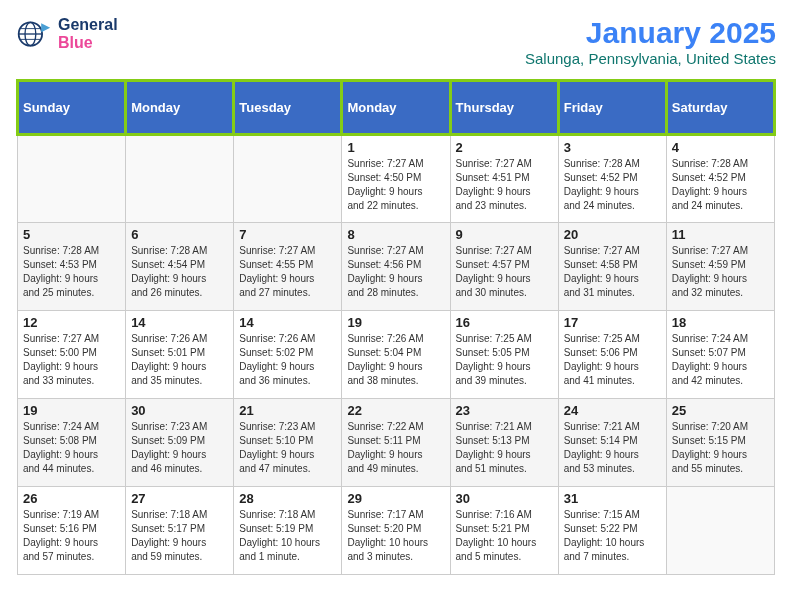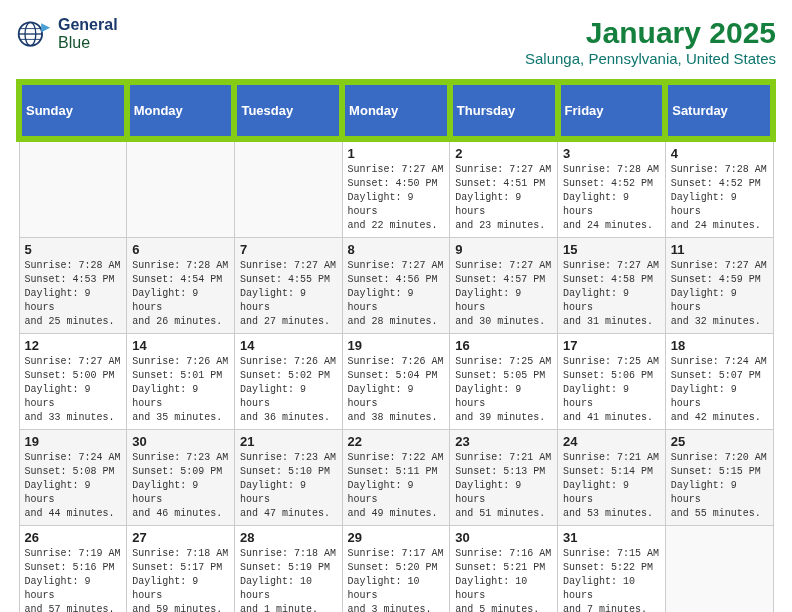--- a/index.html
+++ b/index.html
@@ -24,39 +24,39 @@
     .logo-icon {
       width: 36px;
       height: 36px;
     }
     .title-area {
       text-align: right;
     }
     .calendar-title {
       font-size: 30px;
       font-weight: bold;
-      color: #15803d;
+      color: #3b82f6;
     }
     .calendar-subtitle {
       font-size: 15px;
       color: #0f766e;
     }
     table {
       width: 100%;
       border-collapse: collapse;
       table-layout: fixed;
     }
     thead th {
       background-color: #3a6bc4;
       color: #fff;
       font-size: 13px;
       font-weight: bold;
       padding: 18px 4px;
       text-align: left;
-      border: 6px solid #84cc16;
+      border: 3px solid #84cc16;
     }
     tbody td {
       vertical-align: top;
       border: 1px solid #ccc;
       padding: 4px 5px;
       font-size: 10px;
       color: #222;
       height: 88px;
       background: #fff;
     }
@@ -67,21 +67,20 @@
       font-size: 13px;
       font-weight: bold;
       color: #222;
       display: block;
       margin-bottom: 2px;
     }
     .day-info {
       font-size: 10px;
       color: #333;
       line-height: 1.4;
-      font-family: Liberation Mono, monospace;
     }
     .empty-cell {
       background: #f9f9f9 !important;
     }
   </style>
 </head>
 <body>
 
 <div class="header-area">
   <div class="logo">
@@ -91,21 +90,21 @@
       <circle cx="16" cy="20" r="13" fill="none" stroke="#1a3a6b" stroke-width="2"></circle>
       <ellipse cx="16" cy="20" rx="6" ry="13" fill="none" stroke="#1a3a6b" stroke-width="1.5"></ellipse>
       <line x1="3" y1="20" x2="29" y2="20" stroke="#1a3a6b" stroke-width="1.5"></line>
       <line x1="5" y1="14" x2="27" y2="14" stroke="#1a3a6b" stroke-width="1"></line>
       <line x1="5" y1="26" x2="27" y2="26" stroke="#1a3a6b" stroke-width="1"></line>
 
       <polygon points="28,8 38,13 28,18" fill="#4a9fd4"></polygon>
     </svg>
     <div>
       <div style="font-size:16px;font-weight:bold;color:#1a3a6b;">General</div>
-      <div style="font-size:16px;font-weight:normal;color:#14532d;">Blue</div>
+      <div style="font-size:16px;font-weight:bold;color:#ec4899;">Blue</div>
     </div>
   </div>
   <div class="title-area">
     <div class="calendar-title">January 2025</div>
     <div class="calendar-subtitle">Salunga, Pennsylvania, United States</div>
   </div>
 </div>
 
 <table>
   <thead>
@@ -156,21 +155,21 @@
         </td>
         <td>
           <span class="day-number">8</span>
           <div class="day-info">Sunrise: 7:27 AM<br>Sunset: 4:56 PM<br>Daylight: 9 hours<br>and 28 minutes.</div>
         </td>
         <td>
           <span class="day-number">9</span>
           <div class="day-info">Sunrise: 7:27 AM<br>Sunset: 4:57 PM<br>Daylight: 9 hours<br>and 30 minutes.</div>
         </td>
         <td>
-          <span class="day-number">15</span>
+          <span class="day-number">20</span>
           <div class="day-info">Sunrise: 7:27 AM<br>Sunset: 4:58 PM<br>Daylight: 9 hours<br>and 31 minutes.</div>
         </td>
         <td>
           <span class="day-number">11</span>
           <div class="day-info">Sunrise: 7:27 AM<br>Sunset: 4:59 PM<br>Daylight: 9 hours<br>and 32 minutes.</div>
         </td>
       </tr>
       <tr>
         <td>
           <span class="day-number">12</span>

